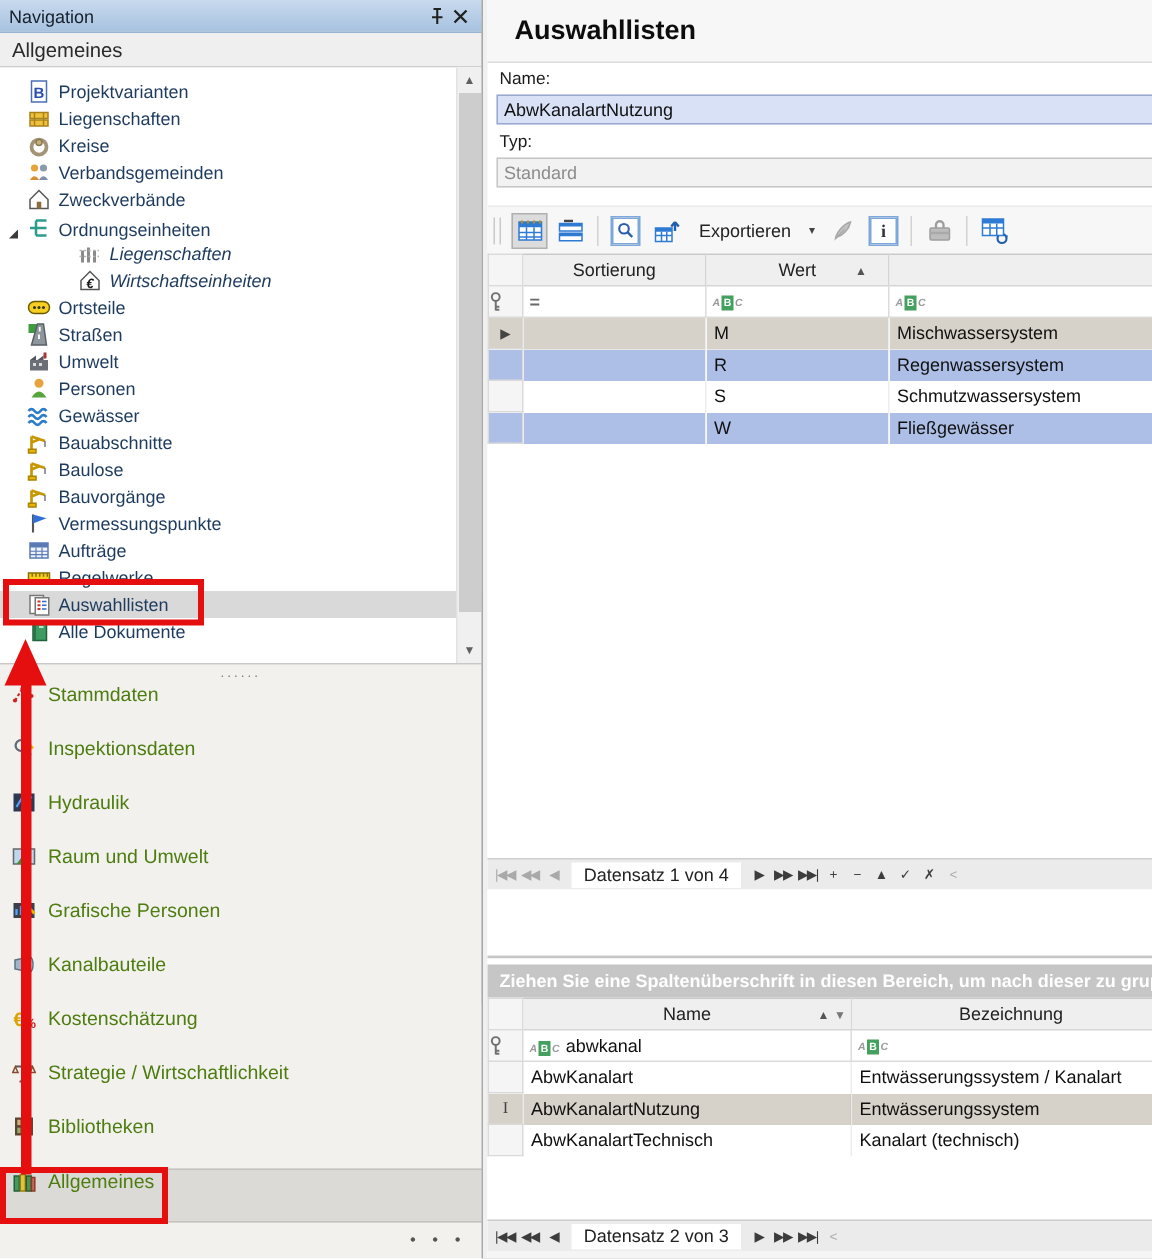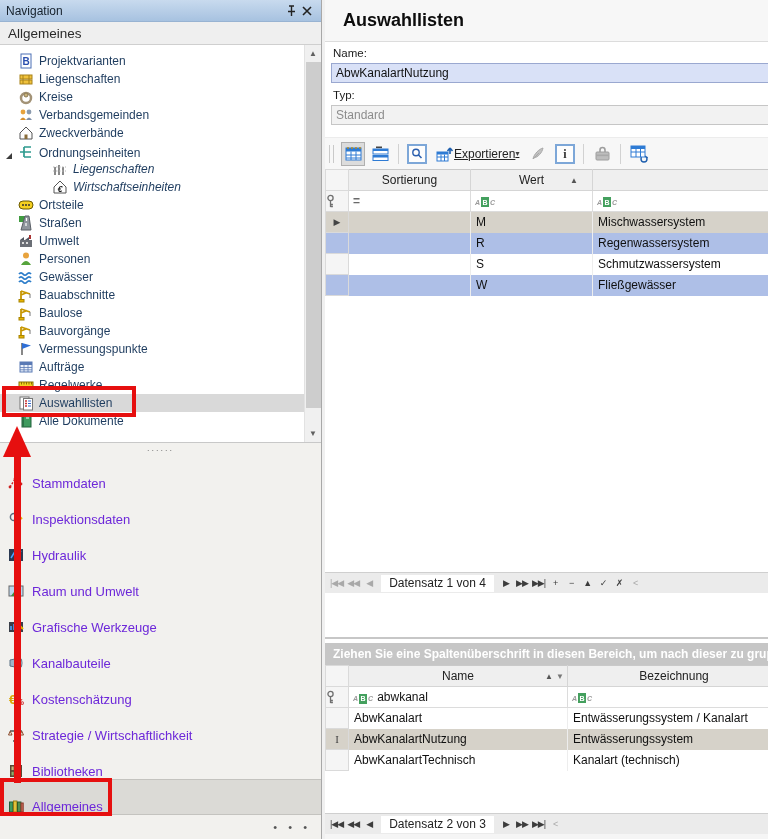--- a/index.html
+++ b/index.html
@@ -21,21 +21,21 @@
   .trow.sel { background:#d9d9d9; }
   .texp { width:13px; display:inline-flex; align-items:center; }
   .ticon { width:16px; height:16px; margin-right:5px; display:inline-flex; align-items:center; justify-content:center; flex:none; }
   
   #tree-sb { position:absolute; top:0; right:0; width:17px; height:100%; background:#f0f0f0; border-left:1px solid #e2e2e2; }
   .sb-btn { height:17px; display:flex; align-items:center; justify-content:center; font-size:8px; color:#606060; }
   #tree-sb .thumb { position:absolute; top:17px; left:1px; width:15px; height:346px; background:#cdcdcd; }
   #tree-sb .dn { position:absolute; bottom:0; width:100%; }
   #splitter { height:10px; display:flex; align-items:center; justify-content:center; color:#7a7a7a; font-size:9px; letter-spacing:2px; background:#f2f1ee; cursor:row-resize; }
   #cats { position:relative; height:386px; background:#f2f1ee; padding-top:2px; }
-  .crow { height:36px; display:flex; align-items:flex-end; padding-left:8px; font-size:13px; color:#6d28d9; cursor:pointer; }
+  .crow { height:36px; display:flex; align-items:flex-start; padding-left:8px; font-size:13px; color:#4d7c0f; cursor:pointer; }
   .crow .ticon { margin-right:8px; }
   .crow.sel { background:#dbdad6; border-top:1px solid #c4c3bf; border-bottom:1px solid #c4c3bf; }
   #cat-dots { position:absolute; right:10px; bottom:6px; color:#555; font-size:11px; letter-spacing:4px; }
 
   
   .red-box { position:absolute; border:4px solid #e60f0f; z-index:60; pointer-events:none; }
   #arrow-line { position:absolute; left:14px; top:456px; width:7px; height:327px; background:#e60f0f; z-index:59; pointer-events:none; }
   #arrow-head { position:absolute; left:3px; top:426px; width:0; height:0; border-left:14px solid transparent; border-right:14px solid transparent; border-bottom:31px solid #e60f0f; z-index:59; pointer-events:none; }
 
   
@@ -44,21 +44,21 @@
   #form { padding:5px 0 0 6px; }
   .flabel { font-size:11.5px; color:#1a1a1a; height:14px; padding-left:2px; }
   .finput { display:block; width:calc(100% - 4px); height:20px; border:1px solid #9aa8d0; background:#d9e1f7; font-family:"Liberation Sans",sans-serif; font-size:12px; color:#111; padding:0 4px; margin:2px 0 6px 0; }
   .finput.disabled { background:#f2f2f2; border-color:#c6c6c6; color:#8c8c8c; }
   #toolbar { margin-top:12px; height:32px; background:#f7f7f7; border-top:1px solid #ececec; display:flex; align-items:center; padding-left:4px; gap:3px; }
   .grip { width:5px; height:18px; border-left:1px solid #c9c9c9; border-right:1px solid #c9c9c9; margin-right:4px; }
   .tbtn { width:24px; height:24px; display:inline-flex; align-items:center; justify-content:center; cursor:pointer; }
   .tbtn.pressed { background:#dcdcdc; border:1px solid #b0b0b0; }
   .tbtn.boxed svg { outline:1px solid #7da7d8; }
   .tsep { width:1px; height:20px; background:#d2d2d2; margin:0 3px; }
-  #export-btn { display:inline-flex; align-items:center; gap:0; padding:0 4px; height:24px; cursor:pointer; font-size:12px; color:#222;text-decoration:underline; }
+  #export-btn { display:inline-flex; align-items:center; gap:12px; padding:0 4px; height:24px; cursor:pointer; font-size:12px; color:#222; }
   #export-caret { font-size:8px; color:#444; }
 
   
   .grid { width:100%; border-collapse:collapse; table-layout:fixed; }
   .ghead td { height:21px; background:#efefef; border:1px solid #d5d5d5; border-top:1px solid #c9c9c9; font-size:12px; color:#222; text-align:center; cursor:pointer; position:relative; white-space:nowrap; overflow:hidden; }
   .gfilter td { height:21px; background:#fff; border:1px solid #dcdcdc; font-size:11px; color:#555; padding:0 4px; white-space:nowrap; overflow:hidden; cursor:text; }
   .grow td { height:21px; font-size:12px; color:#101010; padding:0 5px; border-right:1px solid rgba(0,0,0,0.07); white-space:nowrap; overflow:hidden; cursor:default; }
   .grow.alt td { background:#aebfe7; }
   .grow.focus td { background:#d6d2c9; }
   td.ind { background:#f5f5f5; border:1px solid #dadada; text-align:center; color:#444; font-size:9px; padding:0; }
@@ -363,21 +363,21 @@
             <span>Raum und Umwelt</span>
           </div>
           <div class="crow">
             <span class="ticon">
               <svg width="16" height="16" viewBox="0 0 16 16">
                 <rect x="1" y="3" width="14" height="10" fill="#3a3f49"></rect>
                 <path d="M3 11 v-4 M6 11 v-6 M9 11 v-3" stroke="#4da3ff" stroke-width="1.6"></path>
                 <path d="M9 4 L15 10" stroke="#e8b400" stroke-width="2"></path>
               </svg>
             </span>
-            <span>Grafische Werkzeuge</span>
+            <span>Grafische Personen</span>
           </div>
           <div class="crow">
             <span class="ticon">
               <svg width="16" height="16" viewBox="0 0 16 16">
                 <polygon points="2,5 12,3 12,13 2,11" fill="#9fb6c9" stroke="#5a7184"></polygon>
                 <ellipse cx="12" cy="8" rx="2" ry="5" fill="#d7e4ee" stroke="#5a7184"></ellipse>
               </svg>
             </span>
             <span>Kanalbauteile</span>
           </div>

